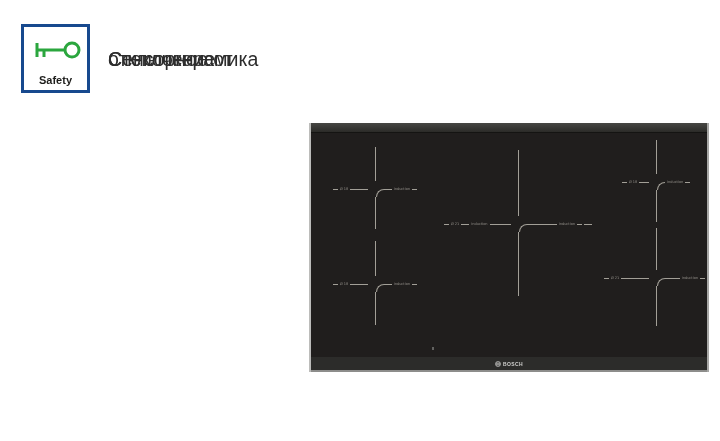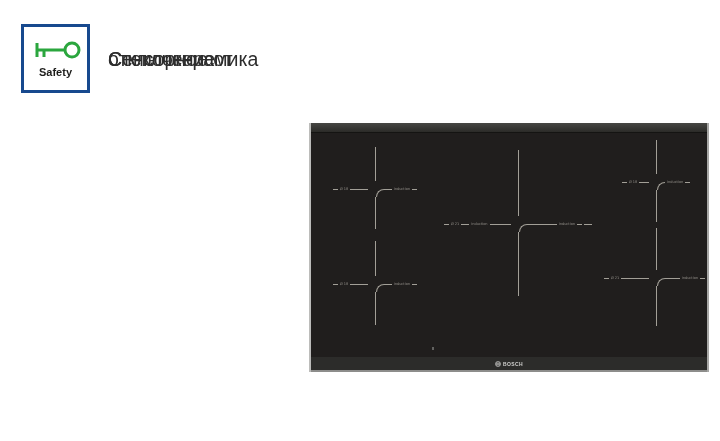--- a/index.html
+++ b/index.html
@@ -5,21 +5,21 @@
   html,body{margin:0;padding:0;background:#ffffff;}
   .page{position:relative;width:720px;height:441px;background:#ffffff;overflow:hidden;
         font-family:"Liberation Sans",sans-serif;border-radius:22px;}
 
   
   .features{position:absolute;left:21px;top:24px;width:285px;height:400px;}
   .frow{position:absolute;left:0;display:flex;align-items:center;gap:18px;height:69px;}
   .r1{top:0}.r2{top:106}.r3{top:216}.r4{top:325}
   .bbox{width:69px;height:69px;box-sizing:border-box;border:3px solid #17498e;background:#fff;
         position:relative;display:flex;flex-direction:column;align-items:center;justify-content:flex-end;
-        padding-bottom:12px;flex:0 0 auto;}
+        padding-bottom:4px;flex:0 0 auto;}
   .bicon{position:absolute;top:3px;left:2px;}
   .bicon-full{position:absolute;top:3px;left:2px;}
   .btxt{font-weight:bold;font-size:11px;line-height:12px;color:#1d1d1b;white-space:nowrap;}
   .btxt-ceramic{font-size:9px;letter-spacing:1.1px;color:#2e2c29;}
   .flabel{font-size:19.5px;line-height:24px;color:#2d2d2d;}
 
   
   .cooktop{position:absolute;left:309px;top:123px;width:400px;height:249px;box-sizing:border-box;
            background:#201e1d;border-left:2px solid #bcbcba;border-right:2px solid #a7a7a5;}
   .bezel{position:absolute;top:0;left:0;right:0;height:9px;

